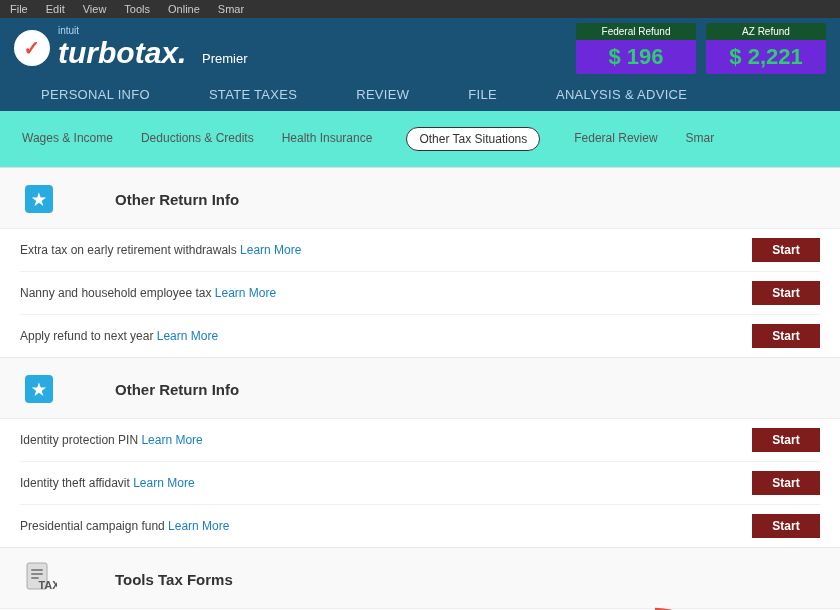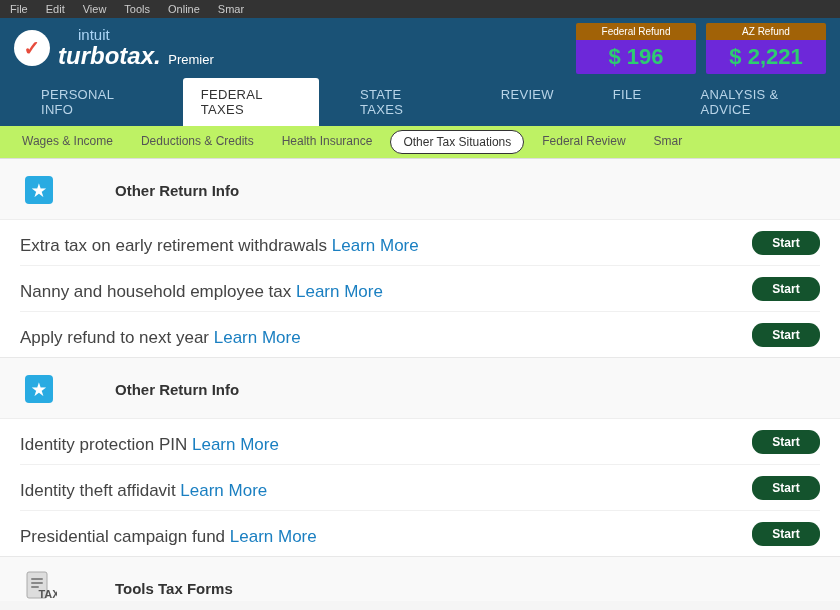--- a/index.html
+++ b/index.html
@@ -7,55 +7,55 @@
 
     
     #menubar { background: #333; color: #ccc; font-size: 11px; display: flex; gap: 14px; padding: 2px 8px; }
     #menubar span { cursor: pointer; padding: 1px 2px; }
 
     
     #header { background: #1a5276; display: flex; align-items: center; padding: 6px 14px; justify-content: space-between; height: 60px; }
     #logo-area { display: flex; align-items: center; gap: 8px; }
     #logo-icon { width: 36px; height: 36px; background: #fff; border-radius: 50%; display: flex; align-items: center; justify-content: center; }
     #logo-check { color: #e74c3c; font-size: 20px; font-weight: bold; }
-    #logo-text { color: #fff; font-size: 24px; font-weight: bold; font-style: italic; }
-    #logo-intuit { color: #aad4f5; font-size: 15px; display: block; line-height: 1; margin-left: 20px; }
-    #logo-premier { color: #fff; font-size: 13px; margin-left: 4px; }
+    #logo-text { color: #fff; font-size: 30px; font-weight: bold; font-style: italic; }
+    #logo-intuit { color: #aad4f5; font-size: 10px; display: block; line-height: 1; }
+    #logo-premier { color: #fff; font-size: 13px; margin-left: 12px; }
     #refund-area { display: flex; gap: 10px; }
     .refund-box { text-align: center; }
-    .refund-label { background: #a16207; color: #fff; font-size: 10px; padding: 3px 14px; border-radius: 2px 2px 0 0; }
+    .refund-label { background: #14532d; color: #fff; font-size: 10px; padding: 3px 14px; border-radius: 2px 2px 0 0; }
     .refund-amount { background: #6d28d9; color: #fff; font-size: 22px; font-weight: bold; padding: 4px 18px; border-radius: 0 0 2px 2px; min-width: 120px; }
     .refund-amount.green { color: #2ecc71; }
 
     
     #main-nav { background: #1a5276; display: flex; border-bottom: none; }
     .main-tab { color: #b8d4e8; font-size: 13px; padding: 9px 18px; cursor: pointer; border: none; background: transparent; text-transform: uppercase; font-weight: 400; letter-spacing: 0.3px; margin-left: 23px; }
     .main-tab.active { background: #fff; color: #333; border-radius: 3px 3px 0 0; }
 
     
-    #sub-nav { background: #bef264; border-bottom: 1px solid #ddd; display: flex; align-items: center; padding: 0 8px; overflow: hidden; }
+    #sub-nav { background: #5eead4; border-bottom: 1px solid #ddd; display: flex; align-items: center; padding: 12px 8px; overflow: hidden; }
     .sub-tab { color: #555; font-size: 12px; padding: 8px 14px; cursor: pointer; white-space: nowrap; border-bottom: 2px solid transparent; }
     .sub-tab.active { color: #1a7fc1; border-bottom: 2px solid #1a7fc1; }
-    .sub-tab.pill { border: 1px solid #aaa; border-radius: 12px; padding: 4px 12px; margin: 4px 4px; font-size: 12px; }
+    .sub-tab.pill { border: 1px solid #aaa; border-radius: 12px; padding: 4px 12px; margin: 4px 20px; font-size: 12px; }
     .sub-tab.pill.active { border-color: #333; background: #fff; color: #333; }
 
     
     #content { background: #fff; padding: 0; overflow-y: auto; height: calc(610px - 60px - 28px - 44px - 36px); }
 
     
     .section { border-bottom: 1px solid #e8e8e8; }
     .section-header { display: flex; align-items: center; gap: 10px; padding: 12px 20px 10px; background: #f9f9f9; border-bottom: 1px solid #eee; }
     .section-icon { width: 38px; height: 38px; display: flex; align-items: center; justify-content: center; }
     .section-title { font-size: 15px; font-weight: bold; color: #333; margin-left: 47px; }
     .section-rows { padding: 0 20px; }
     .section-row { display: flex; align-items: center; justify-content: space-between; padding: 9px 0; border-bottom: 1px solid #f0f0f0; }
     .section-row:last-child { border-bottom: none; }
-    .row-text { color: #444; font-size: 17px; margin-top: 7px; }
+    .row-text { color: #444; font-size: 12px; }
     .row-text a { color: #1a7fc1; text-decoration: none; }
-    .start-btn { background: #14532d; color: #fff; border: none; padding: 5px 18px; border-radius: 11px; font-size: 12px; cursor: pointer; font-weight: bold; min-width: 68px; }
+    .start-btn { background: #7f1d1d; color: #fff; border: none; padding: 5px 18px; border-radius: 0; font-size: 12px; cursor: pointer; font-weight: bold; min-width: 68px; }
   </style>
 </head>
 <body>
 
 <div id="menubar">
   <span>File</span>
   <span>Edit</span>
   <span>View</span>
   <span>Tools</span>
   <span>Online</span>
@@ -80,21 +80,20 @@
     </div>
     <div class="refund-box">
       <div class="refund-label">AZ Refund</div>
       <div class="refund-amount green">$ 2,221</div>
     </div>
   </div>
 </div>
 
 <div id="main-nav">
     <div class="main-tab">PERSONAL INFO</div>
-    <div class="main-tab active">FEDERAL TAXES</div>
     <div class="main-tab">STATE TAXES</div>
     <div class="main-tab">REVIEW</div>
     <div class="main-tab">FILE</div>
     <div class="main-tab">ANALYSIS &amp; ADVICE</div>
   </div>
 
 <div id="sub-nav">
     <div class="sub-tab">Wages &amp; Income</div>
     <div class="sub-tab">Deductions &amp; Credits</div>
     <div class="sub-tab">Health Insurance</div>

